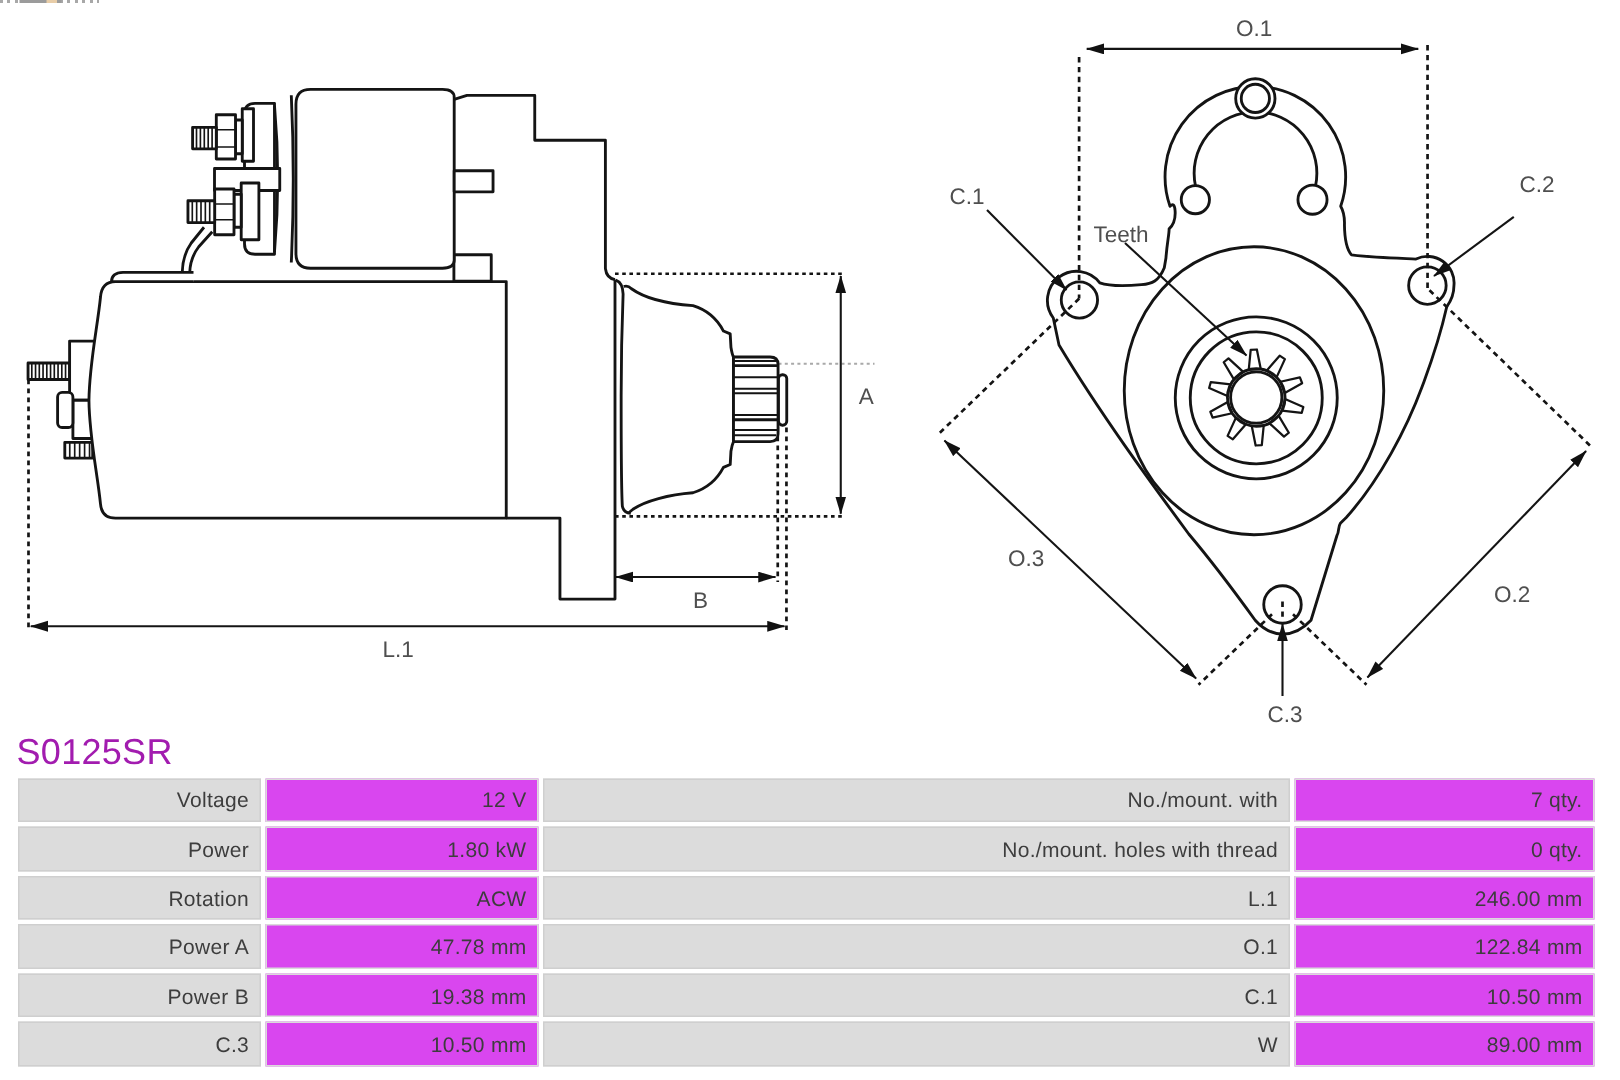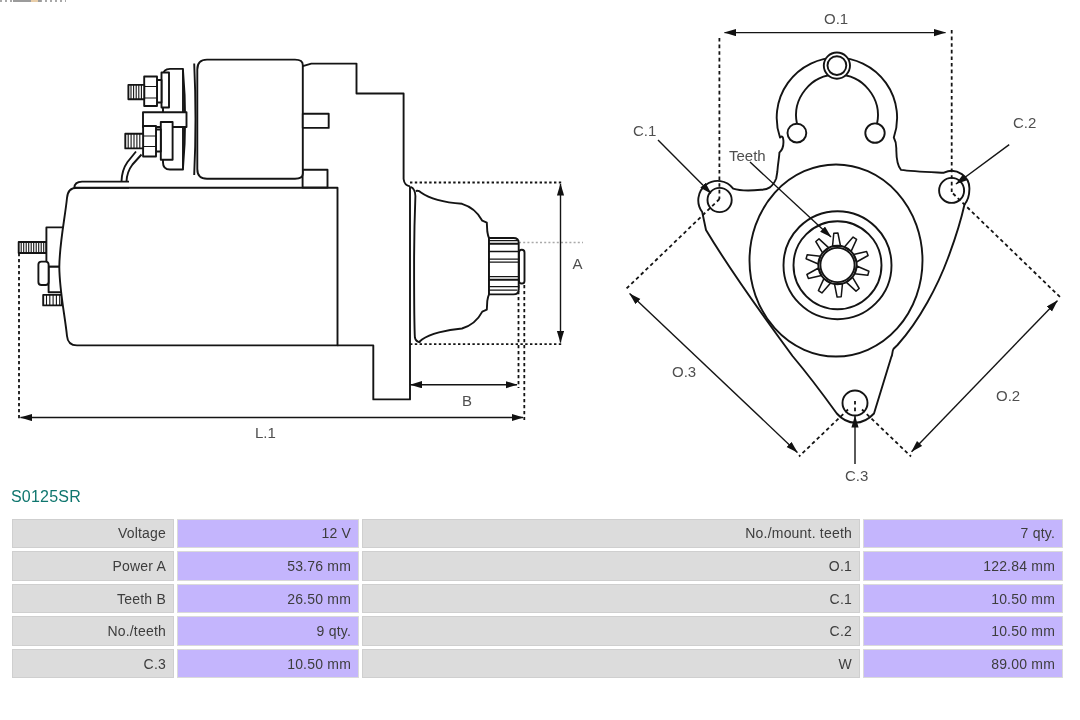--- a/index.html
+++ b/index.html
@@ -3,27 +3,27 @@
 <meta charset="utf-8">
 <style>
 html,body{margin:0;padding:0;width:1080px;height:720px;overflow:hidden;background:#fff;
 font-family:"Liberation Sans",sans-serif;}
 #page{position:relative;width:1080px;height:720px;overflow:hidden;}
 #artifact{position:absolute;left:0;top:0;width:66px;height:2px;
 background:repeating-linear-gradient(90deg,#a8a8a8 0 2px,rgba(255,255,255,0) 2px 5px);}
 #artifact2{position:absolute;left:13px;top:0;width:28px;height:2px;background:#9b9b9b;}
 #artifact3{position:absolute;left:31px;top:0;width:7px;height:2px;background:#e8cda8;}
 #botmask{position:absolute;left:0;top:717.5px;width:1080px;height:2.5px;background:#fff;}
-#title{position:absolute;left:11px;top:488px;font-size:16px;color:#0f766e;letter-spacing:0.2px;}
+#title{position:absolute;left:11px;top:488px;font-size:24px;color:#a21caf;letter-spacing:0.2px;}
 #tblwrap{position:absolute;left:10px;top:516.7px;border:1px solid #c9c9c9;background:#fff;}
 #spec{border-collapse:separate;border-spacing:3px;background:#fff;table-layout:fixed;margin:-2px;}
 #spec td{height:29.55px;font-size:14px;letter-spacing:0.2px;color:#3d3d3d;text-align:right;padding:0 7px 0 0;
 overflow:hidden;white-space:nowrap;box-sizing:border-box;}
 #spec td.g{background:#dcdcdc;border:1px solid #cfcfcf;padding-left:12px;}
-#spec td.w{background:#c4b5fd;border:1px solid #dadada;margin-left:28px;}
+#spec td.w{background:#d946ef;border:1px solid #dadada;margin-left:28px;}
 svg{position:absolute;left:0;top:0;}
 text{fill:#4f4f4f;font-size:15px;font-family:"Liberation Sans",sans-serif;}
 </style>
 </head>
 <body>
 <div id="page">
 <div id="artifact"></div>
     <div id="botmask"></div>
     <div id="artifact2"></div>
     <div id="artifact3"></div>
@@ -205,39 +205,45 @@
 <colgroup>
           <col style="width:162px">
           <col style="width:182px">
           <col style="width:498px">
           <col style="width:200px">
         </colgroup>
 <tbody>
           <tr>
             <td class="g">Voltage</td>
             <td class="w">12 V</td>
-            <td class="g">No./mount. teeth</td>
+            <td class="g">No./mount. with</td>
             <td class="w">7 qty.</td>
           </tr>
 <tr>
+            <td class="g">Power</td>
+            <td class="w">1.80 kW</td>
+            <td class="g">No./mount. holes with thread</td>
+            <td class="w">0 qty.</td>
+          </tr>
+<tr>
+            <td class="g">Rotation</td>
+            <td class="w">ACW</td>
+            <td class="g">L.1</td>
+            <td class="w">246.00 mm</td>
+          </tr>
+<tr>
             <td class="g">Power A</td>
-            <td class="w">53.76 mm</td>
+            <td class="w">47.78 mm</td>
             <td class="g">O.1</td>
             <td class="w">122.84 mm</td>
           </tr>
 <tr>
-            <td class="g">Teeth B</td>
-            <td class="w">26.50 mm</td>
+            <td class="g">Power B</td>
+            <td class="w">19.38 mm</td>
             <td class="g">C.1</td>
-            <td class="w">10.50 mm</td>
-          </tr>
-<tr>
-            <td class="g">No./teeth</td>
-            <td class="w">9 qty.</td>
-            <td class="g">C.2</td>
             <td class="w">10.50 mm</td>
           </tr>
 <tr>
             <td class="g">C.3</td>
             <td class="w">10.50 mm</td>
             <td class="g">W</td>
             <td class="w">89.00 mm</td>
           </tr>
 </tbody>
       </table>

